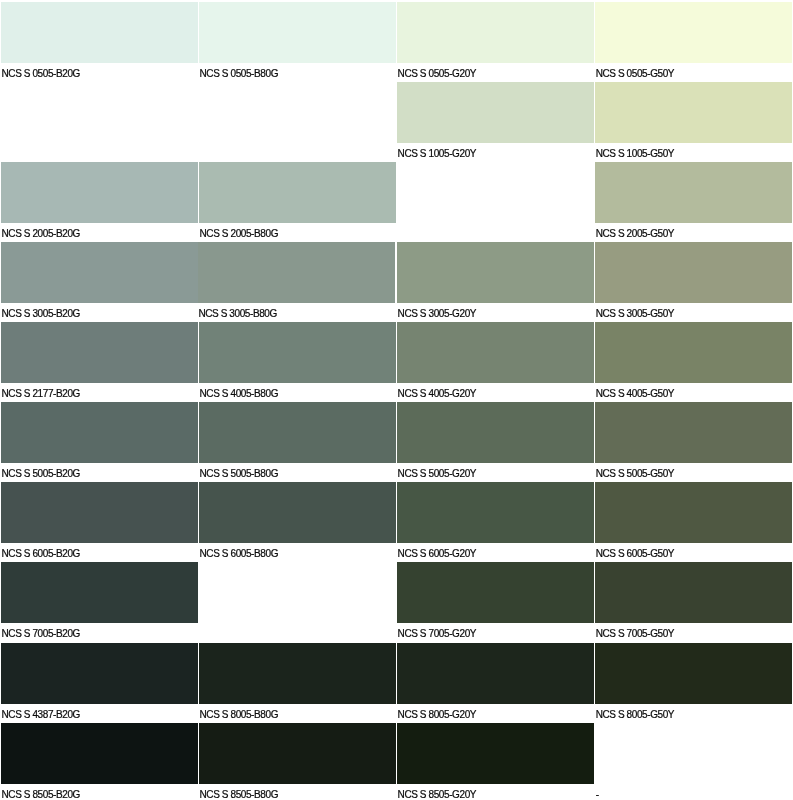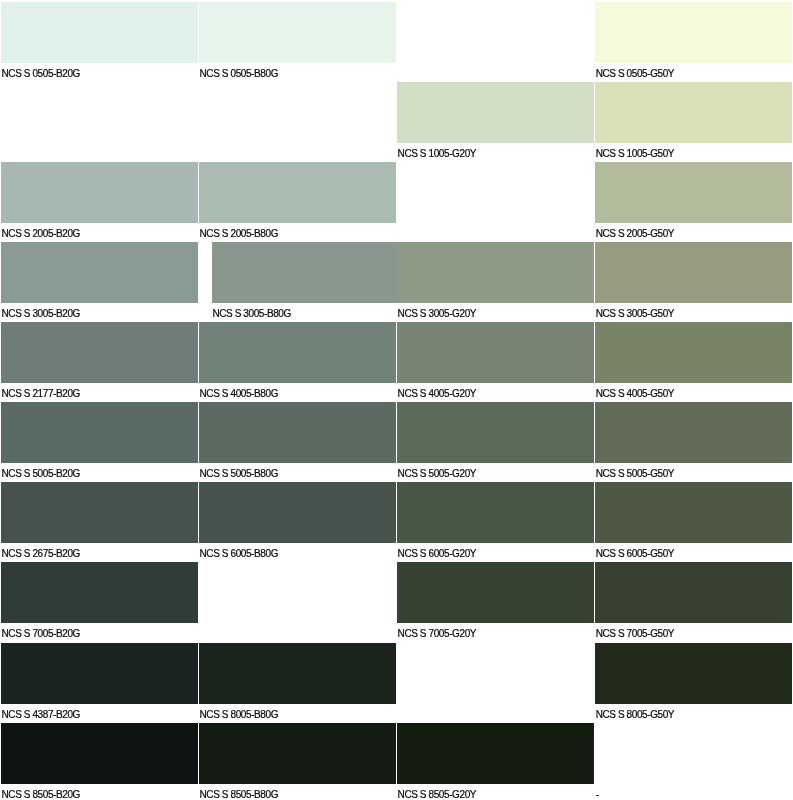--- a/index.html
+++ b/index.html
@@ -50,20 +50,24 @@
 
 <div id="chart">
   <div class="swatch-cell" style="left:1.1px;top:1.7px">
     <div class="swatch-chip" style="background-color: rgb(224, 240, 234);"></div>
     <div class="swatch-label">NCS S 0505-B20G</div>
   </div>
   <div class="swatch-cell" style="left:199.15px;top:1.7px">
     <div class="swatch-chip" style="background-color: rgb(230, 245, 236);"></div>
     <div class="swatch-label">NCS S 0505-B80G</div>
   </div>
+  <div class="swatch-cell" style="left:397.2px;top:1.7px">
+    <div class="swatch-chip" style="background-color: rgb(232, 244, 222);"></div>
+    <div class="swatch-label">NCS S 0505-G20Y</div>
+  </div>
   <div class="swatch-cell" style="left:595.25px;top:1.7px">
     <div class="swatch-chip" style="background-color: rgb(245, 251, 218);"></div>
     <div class="swatch-label">NCS S 0505-G50Y</div>
   </div>
   <div class="swatch-cell" style="left:397.2px;top:81.8px">
     <div class="swatch-chip" style="background-color: rgb(210, 222, 198);"></div>
     <div class="swatch-label">NCS S 1005-G20Y</div>
   </div>
   <div class="swatch-cell" style="left:595.25px;top:81.8px">
     <div class="swatch-chip" style="background-color: rgb(218, 225, 184);"></div>
@@ -78,21 +82,21 @@
     <div class="swatch-label">NCS S 2005-B80G</div>
   </div>
   <div class="swatch-cell" style="left:595.25px;top:161.9px">
     <div class="swatch-chip" style="background-color: rgb(179, 187, 157);"></div>
     <div class="swatch-label">NCS S 2005-G50Y</div>
   </div>
   <div class="swatch-cell" style="left:1.1px;top:242.0px">
     <div class="swatch-chip" style="background-color: rgb(138, 154, 150);"></div>
     <div class="swatch-label">NCS S 3005-B20G</div>
   </div>
-  <div class="swatch-cell" style="left:212px;top:242.0px">
+  <div class="swatch-cell" style="left:198px;top:242.0px">
     <div class="swatch-chip" style="background-color: rgb(137, 152, 142);"></div>
     <div class="swatch-label">NCS S 3005-B80G</div>
   </div>
   <div class="swatch-cell" style="left:397.2px;top:242.0px">
     <div class="swatch-chip" style="background-color: rgb(141, 155, 134);"></div>
     <div class="swatch-label">NCS S 3005-G20Y</div>
   </div>
   <div class="swatch-cell" style="left:595.25px;top:242.0px">
     <div class="swatch-chip" style="background-color: rgb(151, 156, 129);"></div>
     <div class="swatch-label">NCS S 3005-G50Y</div>
@@ -124,21 +128,21 @@
   <div class="swatch-cell" style="left:397.2px;top:402.2px">
     <div class="swatch-chip" style="background-color: rgb(92, 107, 89);"></div>
     <div class="swatch-label">NCS S 5005-G20Y</div>
   </div>
   <div class="swatch-cell" style="left:595.25px;top:402.2px">
     <div class="swatch-chip" style="background-color: rgb(99, 108, 86);"></div>
     <div class="swatch-label">NCS S 5005-G50Y</div>
   </div>
   <div class="swatch-cell" style="left:1.1px;top:482.3px">
     <div class="swatch-chip" style="background-color: rgb(70, 82, 80);"></div>
-    <div class="swatch-label">NCS S 2675-B20G</div>
+    <div class="swatch-label">NCS S 6005-B20G</div>
   </div>
   <div class="swatch-cell" style="left:199.15px;top:482.3px">
     <div class="swatch-chip" style="background-color: rgb(70, 84, 77);"></div>
     <div class="swatch-label">NCS S 6005-B80G</div>
   </div>
   <div class="swatch-cell" style="left:397.2px;top:482.3px">
     <div class="swatch-chip" style="background-color: rgb(71, 87, 69);"></div>
     <div class="swatch-label">NCS S 6005-G20Y</div>
   </div>
   <div class="swatch-cell" style="left:595.25px;top:482.3px">
@@ -158,20 +162,24 @@
     <div class="swatch-label">NCS S 7005-G50Y</div>
   </div>
   <div class="swatch-cell" style="left:1.1px;top:642.5px">
     <div class="swatch-chip" style="background-color: rgb(27, 36, 34);"></div>
     <div class="swatch-label">NCS S 4387-B20G</div>
   </div>
   <div class="swatch-cell" style="left:199.15px;top:642.5px">
     <div class="swatch-chip" style="background-color: rgb(27, 36, 28);"></div>
     <div class="swatch-label">NCS S 8005-B80G</div>
   </div>
+  <div class="swatch-cell" style="left:397.2px;top:642.5px">
+    <div class="swatch-chip" style="background-color: rgb(29, 38, 28);"></div>
+    <div class="swatch-label">NCS S 8005-G20Y</div>
+  </div>
   <div class="swatch-cell" style="left:595.25px;top:642.5px">
     <div class="swatch-chip" style="background-color: rgb(34, 42, 26);"></div>
     <div class="swatch-label">NCS S 8005-G50Y</div>
   </div>
   <div class="swatch-cell" style="left:1.1px;top:722.6px">
     <div class="swatch-chip" style="background-color: rgb(13, 20, 18);"></div>
     <div class="swatch-label">NCS S 8505-B20G</div>
   </div>
   <div class="swatch-cell" style="left:199.15px;top:722.6px">
     <div class="swatch-chip" style="background-color: rgb(21, 28, 20);"></div>

